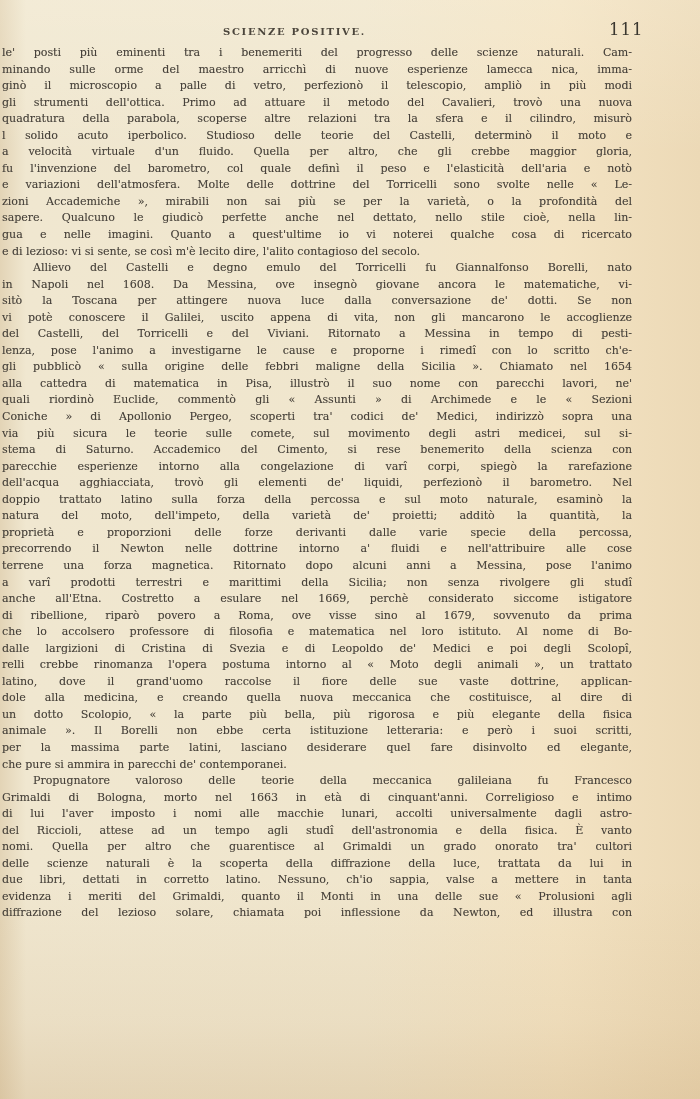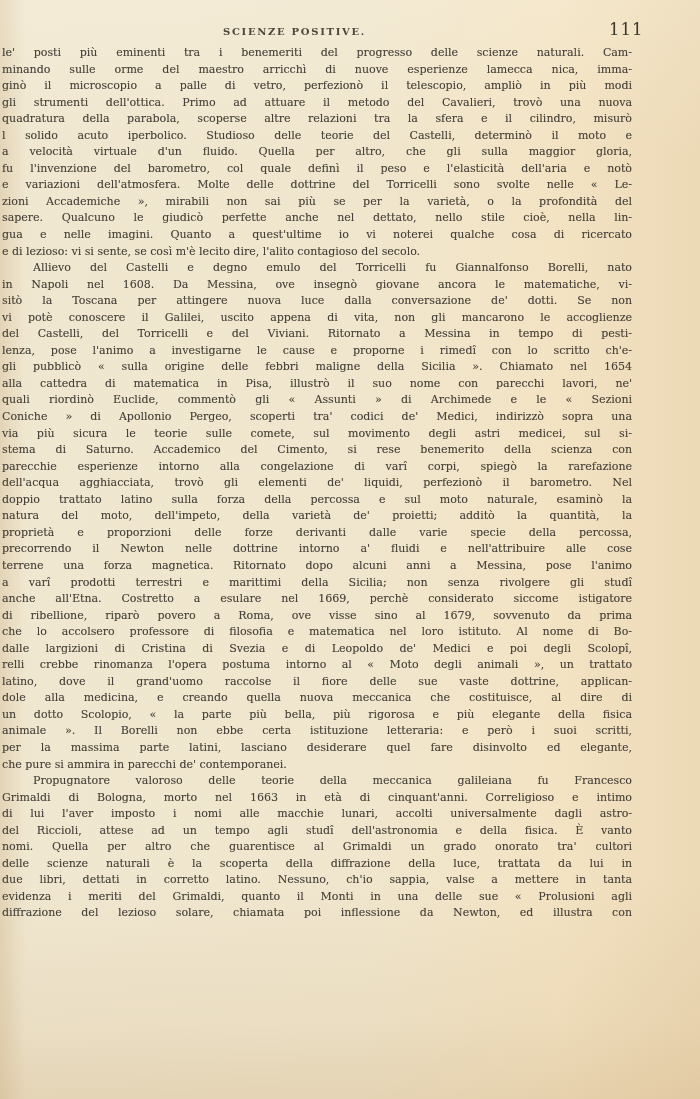--- a/index.html
+++ b/index.html
@@ -41,21 +41,21 @@
     <span class="running-title">SCIENZE POSITIVE.</span>
     <span class="page-number">111</span>
   </div>
   <div class="textblock" id="textblock">
       <div class="line">le' posti più eminenti tra i benemeriti del progresso delle scienze naturali. Cam-</div>
       <div class="line">minando sulle orme del maestro arricchì di nuove esperienze lamecca nica, imma-</div>
       <div class="line">ginò il microscopio a palle di vetro, perfezionò il telescopio, ampliò in più modi</div>
       <div class="line">gli strumenti dell'ottica. Primo ad attuare il metodo del Cavalieri, trovò una nuova</div>
       <div class="line">quadratura della parabola, scoperse altre relazioni tra la sfera e il cilindro, misurò</div>
       <div class="line">l solido acuto iperbolico. Studioso delle teorie del Castelli, determinò il moto e</div>
-      <div class="line">a velocità virtuale d'un fluido. Quella per altro, che gli sulla maggior gloria,</div>
+      <div class="line">a velocità virtuale d'un fluido. Quella per altro, che gli crebbe maggior gloria,</div>
       <div class="line">fu l'invenzione del barometro, col quale definì il peso e l'elasticità dell'aria e notò</div>
       <div class="line">e variazioni dell'atmosfera. Molte delle dottrine del Torricelli sono svolte nelle « Le-</div>
       <div class="line">zioni Accademiche », mirabili non sai più se per la varietà, o la profondità del</div>
       <div class="line">sapere. Qualcuno le giudicò perfette anche nel dettato, nello stile cioè, nella lin-</div>
       <div class="line">gua e nelle imagini. Quanto a quest'ultime io vi noterei qualche cosa di ricercato</div>
       <div class="line end">e di lezioso: vi si sente, se così m'è lecito dire, l'alito contagioso del secolo.</div>
       <div class="line indent">Allievo del Castelli e degno emulo del Torricelli fu Giannalfonso Borelli, nato</div>
       <div class="line">in Napoli nel 1608. Da Messina, ove insegnò giovane ancora le matematiche, vi-</div>
       <div class="line">sitò la Toscana per attingere nuova luce dalla conversazione de' dotti. Se non</div>
       <div class="line">vi potè conoscere il Galilei, uscito appena di vita, non gli mancarono le accoglienze</div>

